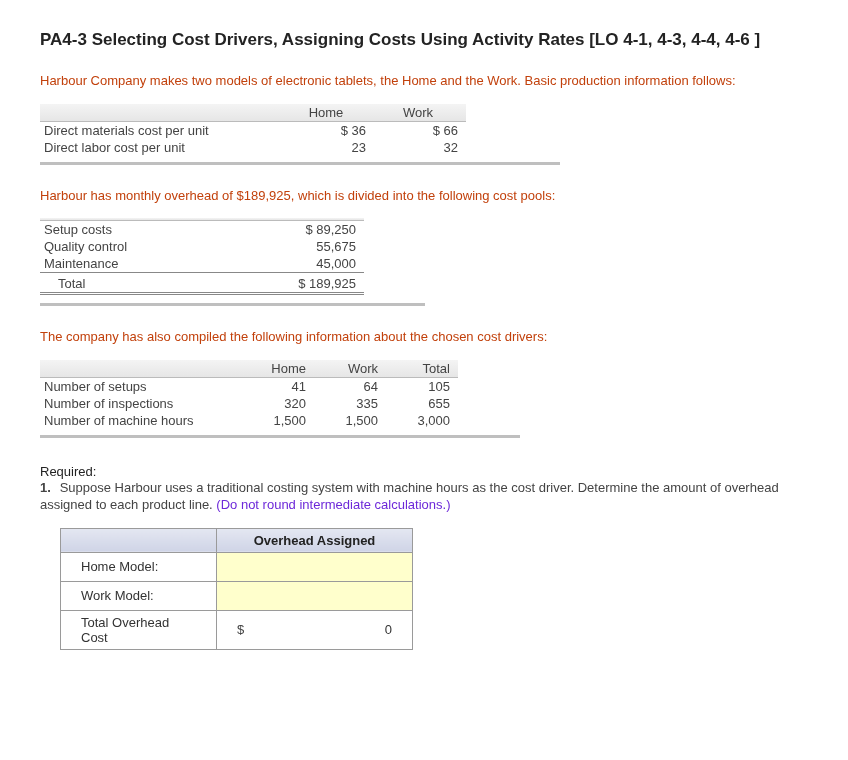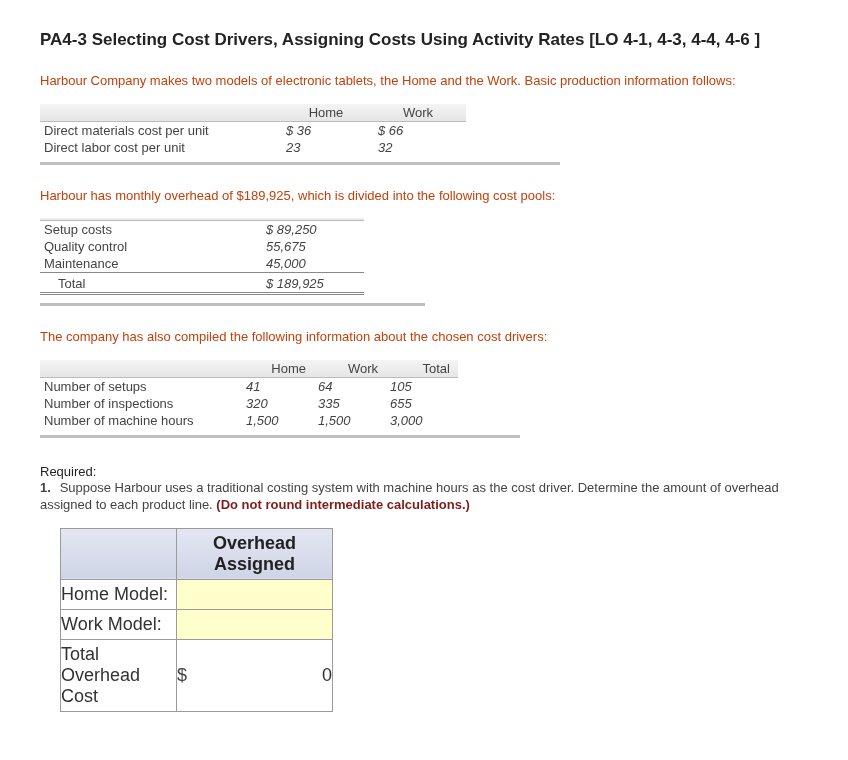--- a/index.html
+++ b/index.html
@@ -27,21 +27,21 @@
     border-collapse: collapse;
     font-size: 13px;
     color: #444;
     margin-bottom: 6px;
   }
   .tbl th, .tbl td {
     padding: 1px 8px 1px 4px;
     text-align: left;
     font-weight: normal;
   }
-  .tbl .num { text-align: left; font-style: italic; }
+  .tbl .num { text-align: right; }
   .tbl .hdr {
     text-align: center;
     border-bottom: 1px solid #888;
   }
   .tbl .hdr-gray {
     background: linear-gradient(#f4f4f4,#e6e6e6);
     border-bottom: 1px solid #bbb;
   }
   .tbl-rule-top td { border-top: 1px solid #888; }
   .tbl-rule-dbl td { border-top: 3px double #888; }
@@ -64,32 +64,32 @@
     color: #444;
     margin: 0 0 14px 0;
     line-height: 1.35;
   }
   .req-item .num-lead {
     font-weight: bold;
     display: inline-block;
     width: 16px;
   }
   .red-note {
-    color: #7f1d1d;
-    font-weight: bold;
+    color: #6d28d9;
+    font-weight: normal;
   }
 
   .answer-tbl {
     border-collapse: collapse;
     margin-left: 20px;
   }
   .answer-tbl th, .answer-tbl td {
     border: 1px solid #9a9a9a;
-    padding: 4px 0;
-    font-size: 18px;
+    padding: 4px 20px;
+    font-size: 13px;
   }
   .answer-tbl th {
     background: linear-gradient(#e4e7f2,#cfd4e6);
     font-weight: bold;
     text-align: center;
     color: #222;
   }
   .answer-tbl th.corner {
     background: linear-gradient(#e4e7f2,#cfd4e6);
   }

